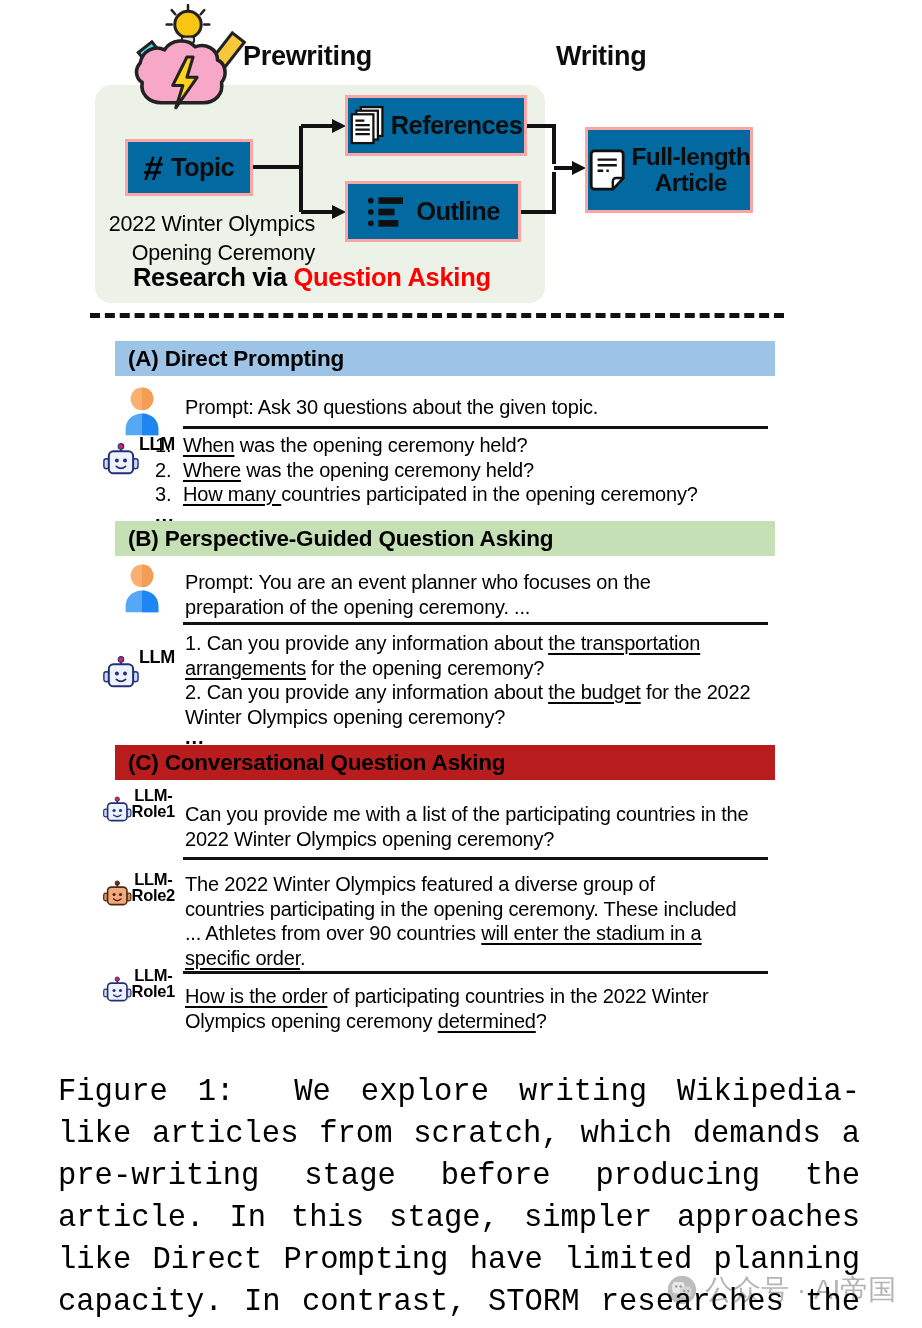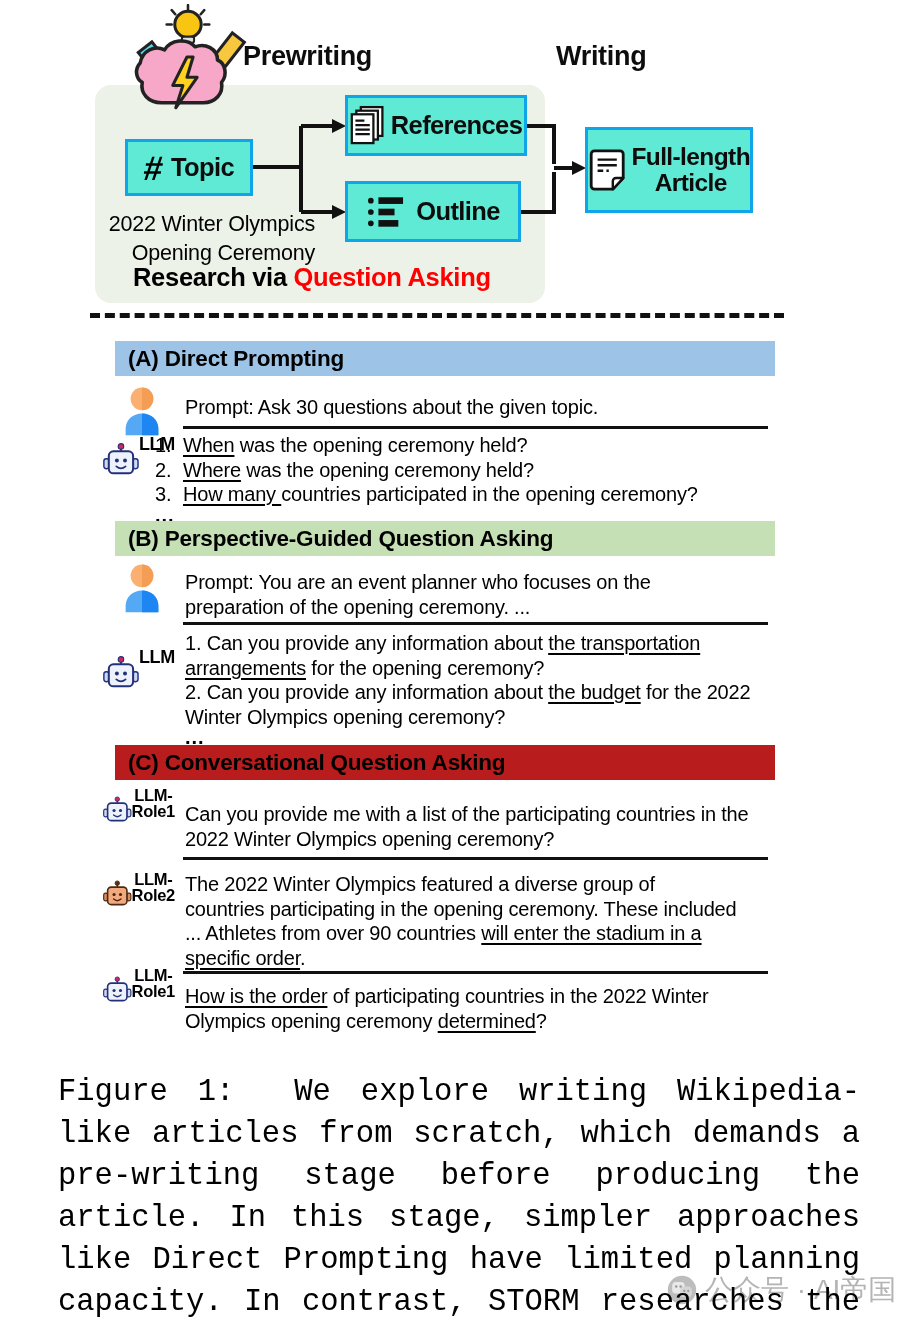--- a/index.html
+++ b/index.html
@@ -7,21 +7,21 @@
   body{font-family:"Liberation Sans",sans-serif;color:#000}
   #stage{position:relative;width:922px;height:1328px;background:#fff;overflow:hidden}
   .abs{position:absolute}
 
   
   #panel{left:95px;top:85px;width:450px;height:218px;background:#edf2e8;border-radius:16px}
   .stage-label{font-weight:bold;font-size:27px;color:#0d0d0d;letter-spacing:-0.3px}
   #prewriting{left:243px;top:41px}
   #writing{left:556px;top:41px}
   #arrows{left:0;top:0;width:922px;height:330px;pointer-events:none}
-  .dbox{position:absolute;background:#5eead4;border:3px solid #0ea5e9;display:flex;align-items:center;justify-content:center}
+  .dbox{position:absolute;background:#0369a1;border:3px solid #fca5a5;display:flex;align-items:center;justify-content:center}
   #topic-box{left:125px;top:139px;width:128px;height:57px;gap:8px}
   #refs-box{left:345px;top:95px;width:182px;height:61px;gap:5px}
   #outline-box{left:345px;top:181px;width:176px;height:61px;gap:10px}
   #article-box{left:585px;top:127px;width:168px;height:86px;border-width:3.5px;gap:5px}
   .dbox .lbl{font-weight:bold;font-size:25.5px;color:#0d0d0d;letter-spacing:-0.6px;white-space:nowrap}
   #article-box .lbl{font-size:24.5px;line-height:26.5px;text-align:center;letter-spacing:-0.6px}
   #topic-hash{font-weight:bold;font-size:34px;transform:skewX(-7deg);line-height:1}
   #example{left:95px;top:210px;width:220px;text-align:right;font-size:21.5px;line-height:29px;letter-spacing:-0.2px}
   #research{left:133px;top:263px;font-size:25.5px;font-weight:bold;letter-spacing:-0.3px}
   #research .hl{color:#ff0000}

